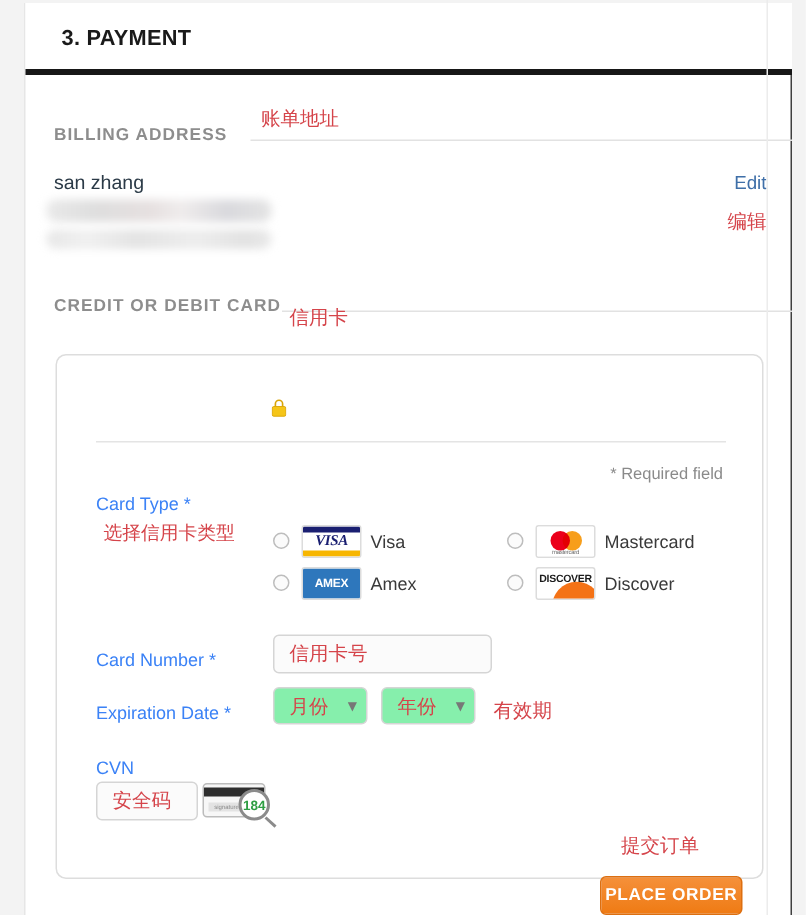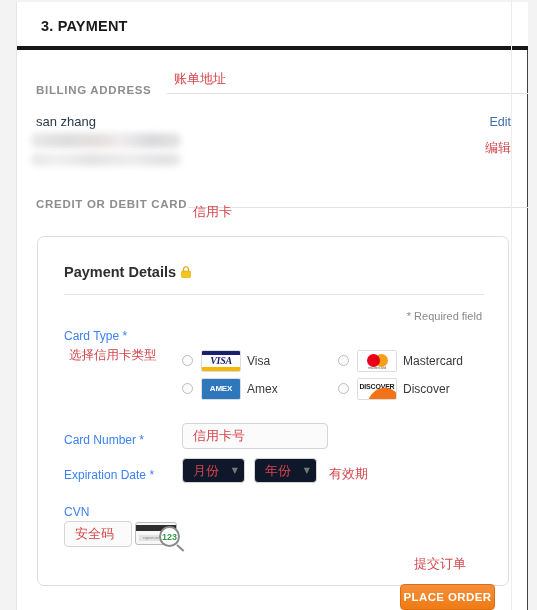--- a/index.html
+++ b/index.html
@@ -195,21 +195,21 @@
     color: #d5444a;
     font-family: "DejaVu Sans", "Liberation Sans", sans-serif;
     font-size: 13px;
     padding: 0 10px;
     display: flex;
     align-items: center;
     outline: none;
   }
   .tselect {
     position: absolute;
-    background: #0f172a;
+    background: #86efac;
     border: 1px solid #d5d5d5;
     border-radius: 4px;
     display: flex;
     align-items: center;
     justify-content: space-between;
     padding: 0 6px 0 10px;
     color: #d5444a;
     font-family: "DejaVu Sans", "Liberation Sans", sans-serif;
     font-size: 13px;
   }
@@ -277,21 +277,20 @@
     <div class="edit-link">Edit</div>
     <div class="anno" style="right:16px; top:137px;">编辑</div>
 
     <div class="sect" style="top:196px;">
       <div class="sect-label">CREDIT OR DEBIT CARD</div>
       <div class="sect-rule" style="left:152px; width:340px;"></div>
     </div>
     <div class="anno" style="left:176px; top:201px;">信用卡</div>
 
     <div class="panel">
-      <div class="panel-title">Payment Details</div>
       <svg class="lock-icon" viewBox="0 0 10 12">
         <rect x="0.5" y="5" width="9" height="6.5" rx="1" fill="#f5c518" stroke="#d9a406" stroke-width="0.6"></rect>
         <path d="M2.6 5V3.2a2.4 2.4 0 0 1 4.8 0V5" fill="none" stroke="#d9a406" stroke-width="1.1"></path>
       </svg>
       <div class="panel-rule"></div>
       <div class="required-note">* Required field</div>
 
       <div class="field-label" style="left:26px; top:92px;">Card Type *</div>
 
       <div class="radio-opt" style="left:300px; top:113px; width:170px; height:22px;">
@@ -352,21 +351,21 @@
     </div>
 
     <div class="anno" style="left:52px; top:345px; font-size:12.5px;">选择信用卡类型</div>
 
 
     <div class="cvn-art">
       <div class="cvn-card">
         <div class="cvn-stripe"></div>
         <div class="cvn-sig">signature</div>
       </div>
-      <div class="cvn-mag">123</div>
+      <div class="cvn-mag">184</div>
       <div class="cvn-handle"></div>
     </div>
 
     <div class="anno" style="left:397px; top:553px;">提交订单</div>
     <div class="place-order">PLACE ORDER</div>
 
   </div>
 
   <div class="right-gutter"></div>
 </div>

